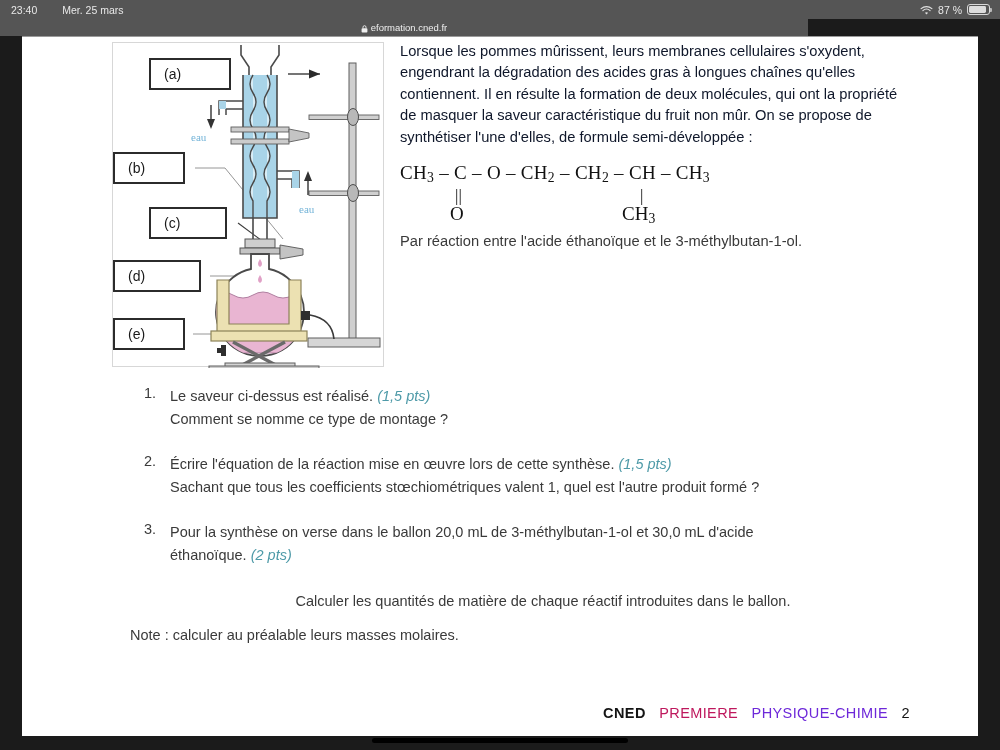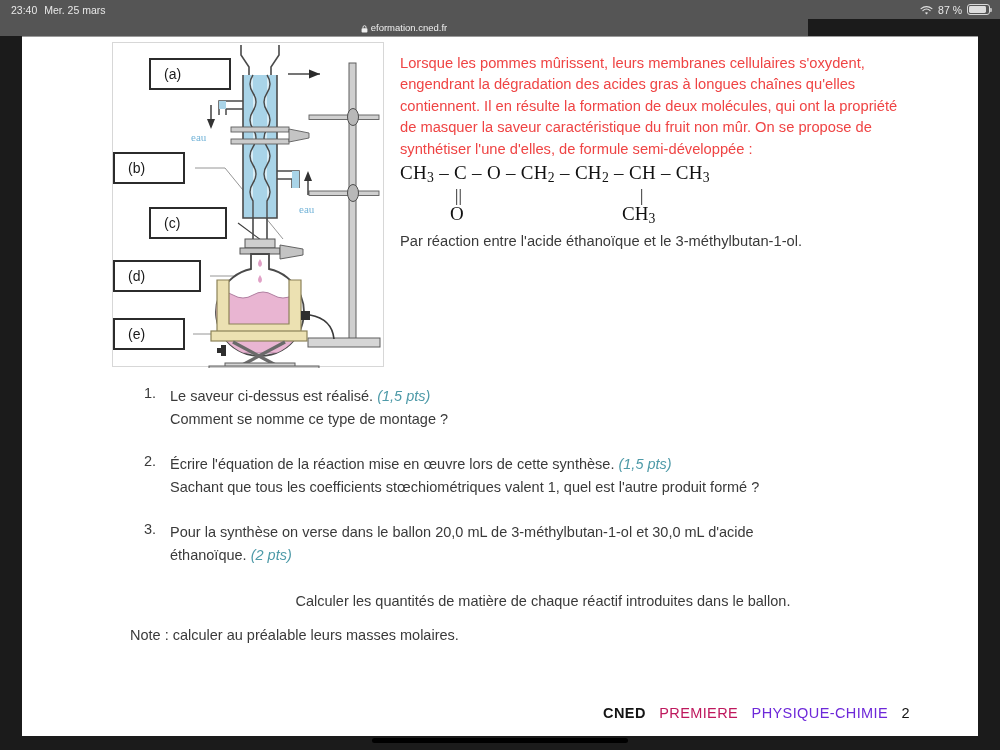--- a/index.html
+++ b/index.html
@@ -12,21 +12,21 @@
 
   
   #status-bar {
     position: absolute; left: 0; top: 0;
     width: 1000px; height: 19px;
     background: #555555;
     color: #e8e8e8;
     font-size: 10.5px;
     display: flex; align-items: center;
   }
-  #status-left { position: absolute; left: 11px; display: flex; gap: 7px; align-items: center; }
+  #status-left { position: absolute; left: 11px; display: flex; gap: 25px; align-items: center; }
   #status-right { position: absolute; right: 10px; display: flex; gap: 5px; align-items: center; }
   .wifi-icon { display:inline-block; width: 13px; height: 10px; position: relative; }
   .wifi-icon svg { position: absolute; left:0; top:1px; }
   .batt {
     display: inline-block; width: 23px; height: 11px;
     border: 1.3px solid #d8d8d8; border-radius: 3px; position: relative;
   }
   .batt::after {
     content: ""; position: absolute; right: -3.4px; top: 3px;
     width: 2px; height: 4px; background: #b8b8b8; border-radius: 0 1px 1px 0;
@@ -79,22 +79,22 @@
   }
   #figure svg.lead { position: absolute; left: 0; top: 0; width: 272px; height: 325px; z-index: 2; }
   #apparatus { position: absolute; left: 0; top: 0; width: 272px; height: 325px; z-index: 3; }
   .eau-lbl {
     position: absolute; color: #74b4d8; font-family: "Liberation Serif", serif;
     font-size: 11px; z-index: 5;
   }
 
   
   #intro {
-    position: absolute; left: 378px; top: 16px; width: 500px;
-    font-size: 14.7px; line-height: 21.4px; color: #ef4444;
+    position: absolute; left: 378px; top: 4px; width: 500px;
+    font-size: 14.7px; line-height: 21.4px; color: #0f172a;
     font-family: "Liberation Sans", sans-serif;
   }
   #formula {
     position: absolute; left: 378px; top: 125px;
     font-family: "Liberation Serif", serif; color: #111;
   }
   #formula .row1 { font-size: 19px; letter-spacing: 0.3px; white-space: nowrap; }
   #formula .bonds { position: relative; height: 17px; font-size: 17px; }
   #formula .bonds span { position: absolute; }
   #formula .row3 { position: relative; height: 22px; font-size: 19px; }

